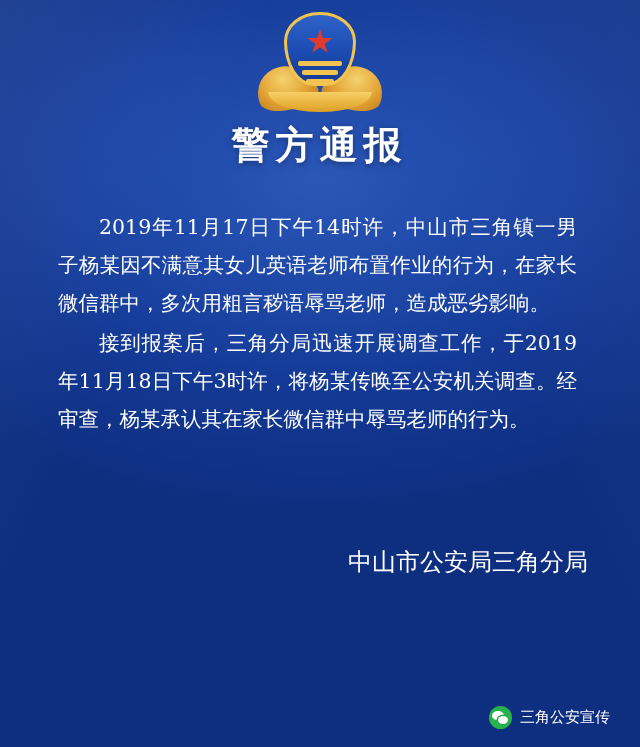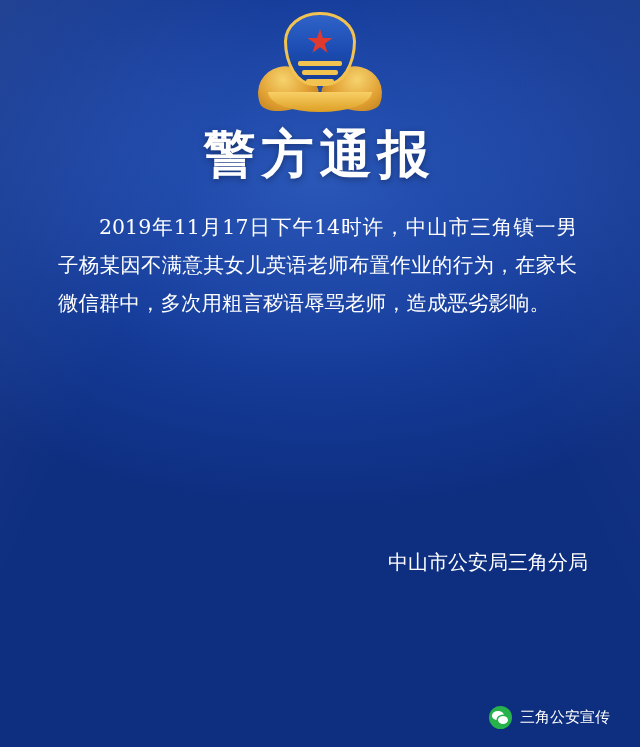--- a/index.html
+++ b/index.html
@@ -106,21 +106,21 @@
 
   
   .title {
     position: absolute;
     top: 120px;
     left: 0;
     right: 1px;
     text-align: center;
     color: #ffffff;
     font-family: "DejaVu Serif", "Liberation Serif", serif;
-    font-size: 52px;
+    font-size: 38px;
     font-weight: bold;
     letter-spacing: 6px;
     text-shadow: 0 2px 6px rgba(0,0,0,0.35);
   }
 
   
   .body-text {
     position: absolute;
     top: 208px;
     left: 58px;
@@ -138,21 +138,21 @@
   }
 
   
   .signature {
     position: absolute;
     right: 52px;
     top: 546px;
     text-align: right;
     color: #ffffff;
     font-family: "DejaVu Serif", "Liberation Serif", serif;
-    font-size: 20px;
+    font-size: 24px;
     line-height: 32px;
   }
 
   
   .footer {
     position: absolute;
     right: 30px;
     bottom: 18px;
     display: flex;
     align-items: center;
@@ -208,20 +208,21 @@
         <div class="bar bar2"></div>
         <div class="bar bar3"></div>
       </div>
     </div>
   </div>
 
   <div class="title">警方通报</div>
 
   <div class="body-text">
     <p>2019年11月17日下午14时许，中山市三角镇一男子杨某因不满意其女儿英语老师布置作业的行为，在家长微信群中，多次用粗言秽语辱骂老师，造成恶劣影响。</p>
+    <p>接到报案后，三角分局迅速开展调查工作，于2019年11月18日下午3时许，将杨某传唤至公安机关调查。经审查，杨某承认其在家长微信群中辱骂老师的行为。</p>
   </div>
 
   <div class="signature">
     <div>中山市公安局三角分局</div>
   </div>
 
   <div class="footer">
     <span class="wechat-icon"></span>
     <span class="footer-label">三角公安宣传</span>
   </div>

